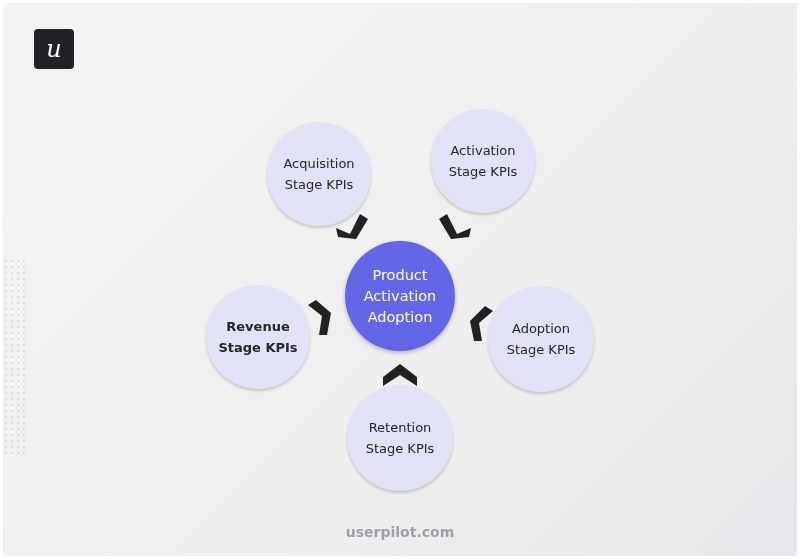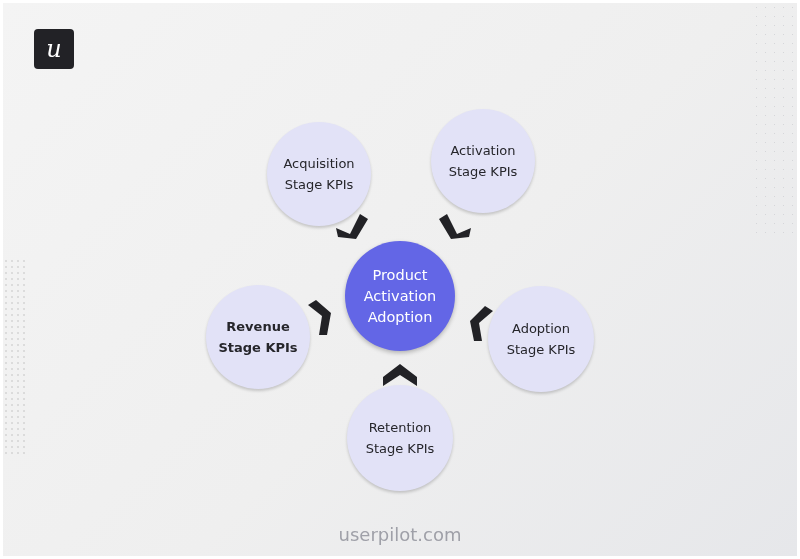--- a/index.html
+++ b/index.html
@@ -39,21 +39,21 @@
   }
   .node span { display:block; }
   .center {
     background:#6366e6; color:#ffffff;
     box-shadow: 0 2px 4px rgba(0,0,0,0.25);
     font-size:14.5px; line-height:21px;
   }
   .chev { position:absolute; }
   .footer {
     position:absolute; left:0; top:521px; width:794px; text-align:center;
-    font-family:"DejaVu Sans", sans-serif; font-size:18px; color:#9fa0a8;
+    font-family:"DejaVu Sans", sans-serif; font-size:14px; color:#9fa0a8;font-weight:bold;
   }
 </style>
 </head>
 <body>
 
 <div class="canvas">
   <div class="dots-right"></div>
   <div class="dots-left"></div>
 
   <div class="logo">

